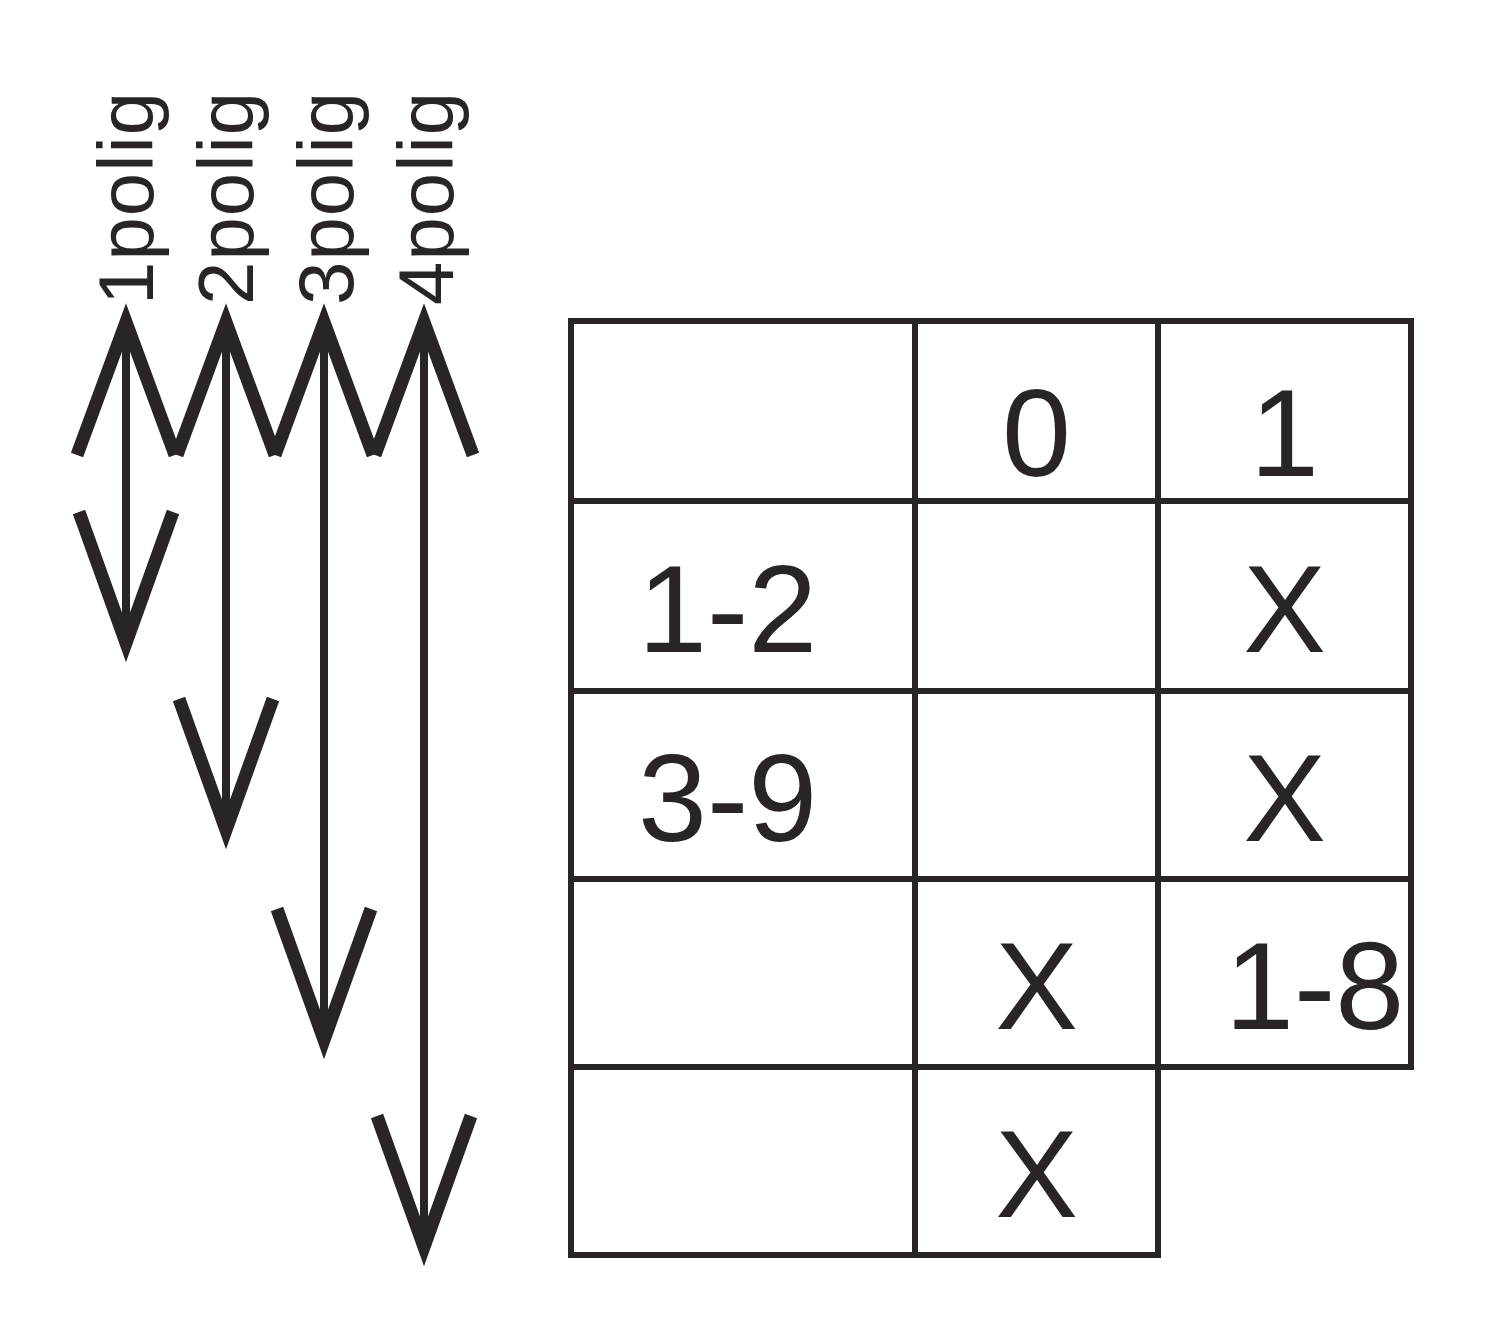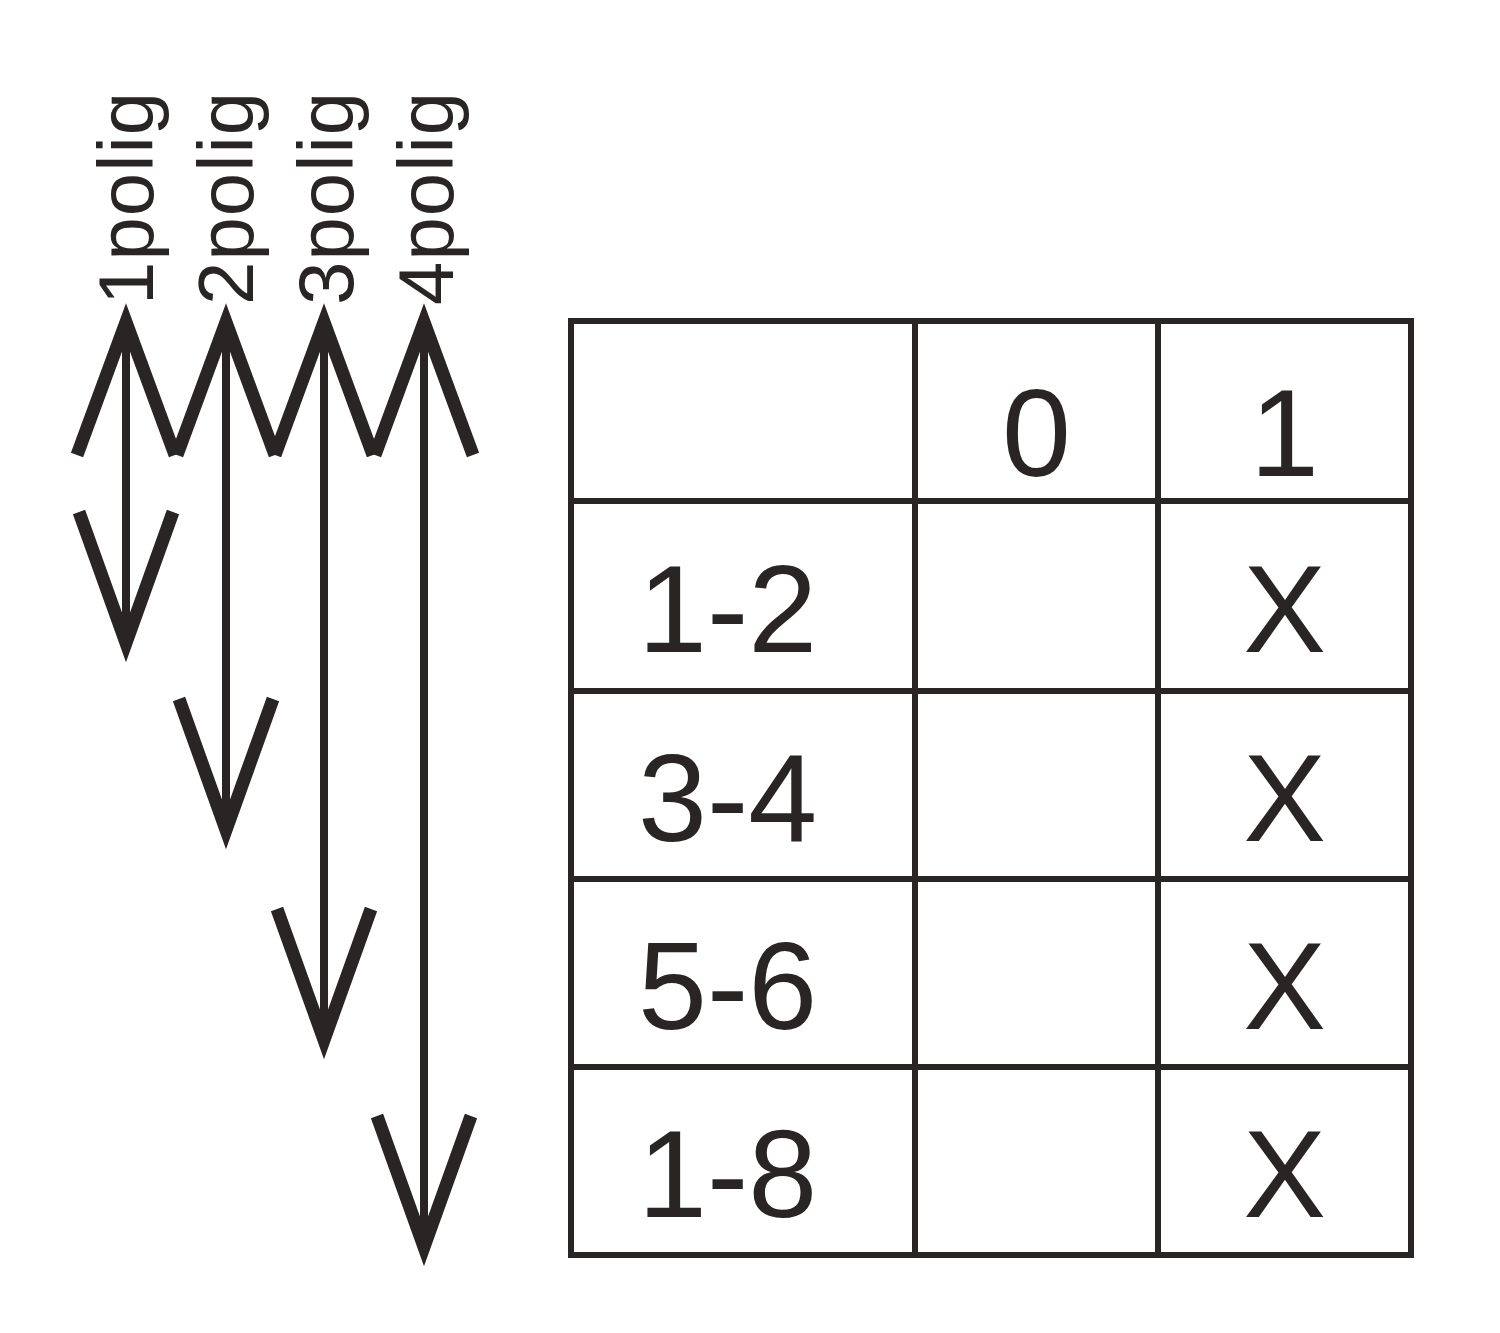--- a/index.html
+++ b/index.html
@@ -113,25 +113,24 @@
   <div class="contact-table">
 
     <div class="cell header contacts"></div>
     <div class="cell header">0</div>
     <div class="cell header">1</div>
 
     <div class="cell data contacts">1-2</div>
     <div class="cell data"></div>
     <div class="cell data">X</div>
 
-    <div class="cell data contacts">3-4</div>
+    <div class="cell data contacts">3-9</div>
     <div class="cell data"></div>
     <div class="cell data">X</div>
 
-    <div class="cell data contacts">5-6</div>
     <div class="cell data"></div>
     <div class="cell data">X</div>
 
     <div class="cell data contacts">1-8</div>
     <div class="cell data"></div>
     <div class="cell data">X</div>
   </div>
 
 </div>
 

